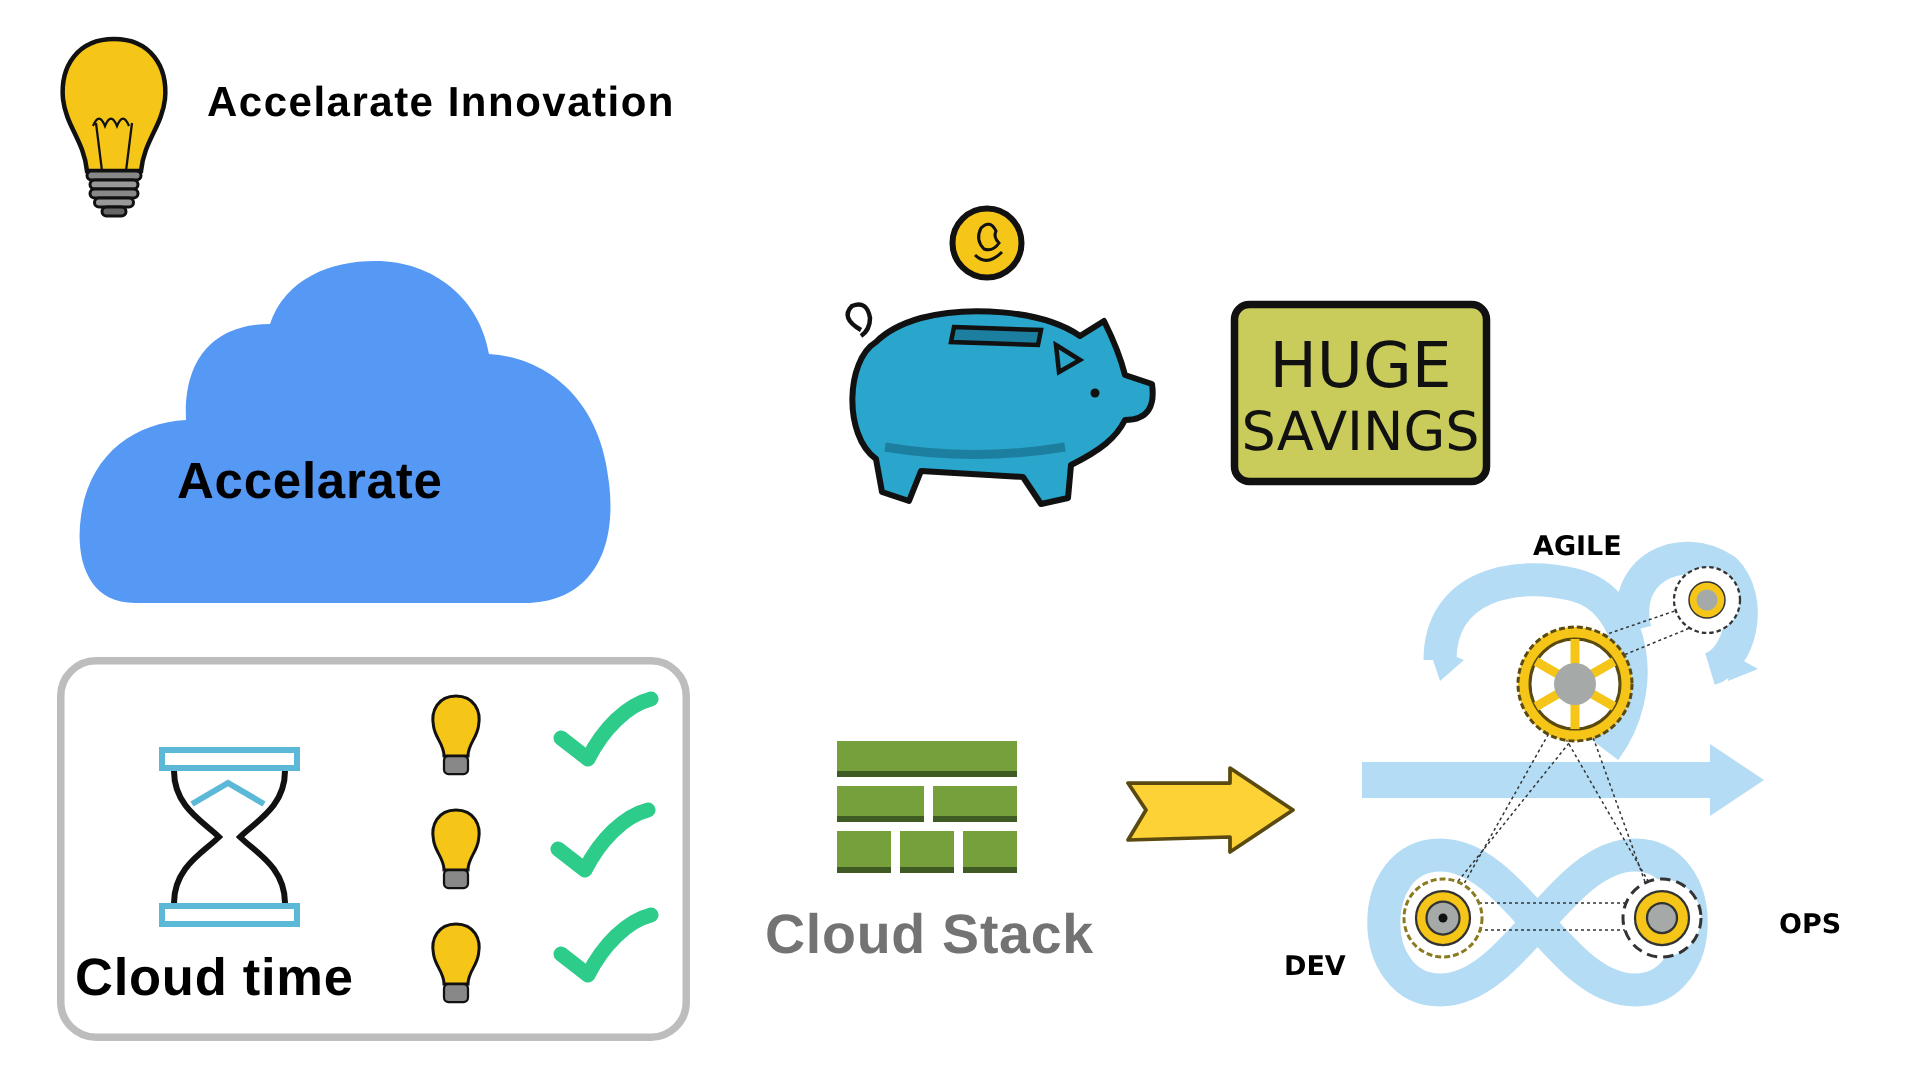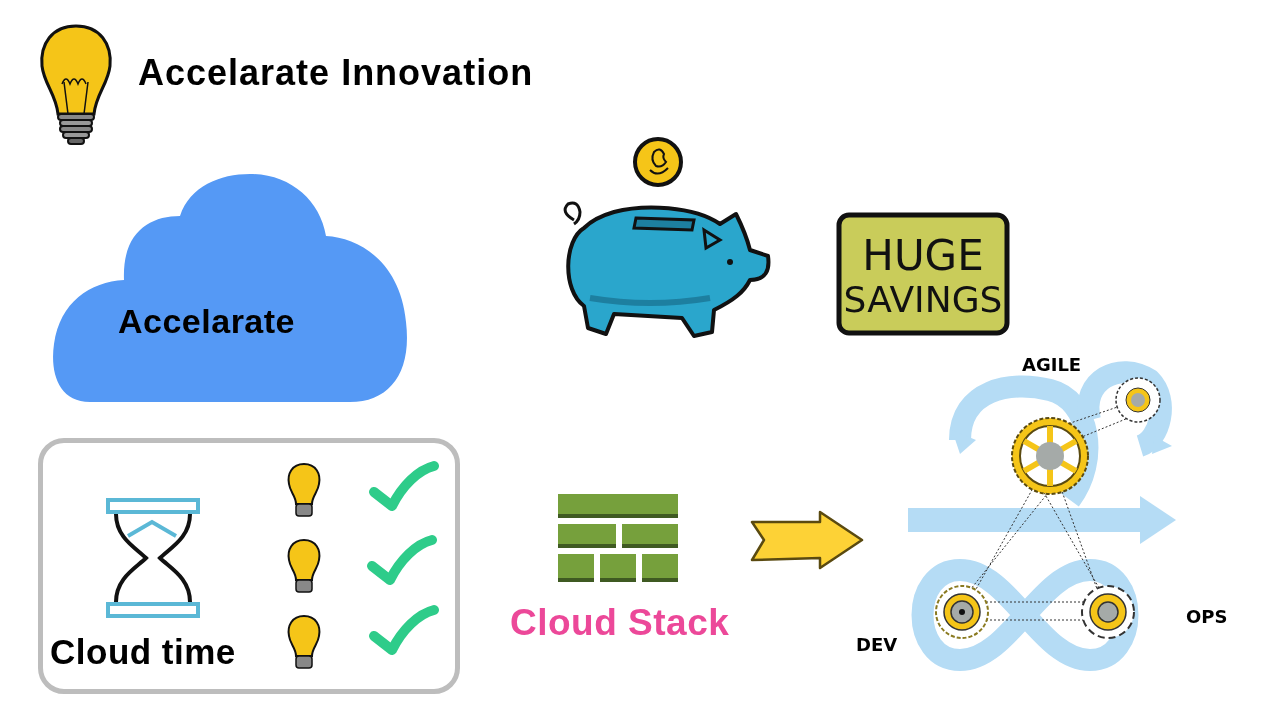--- a/index.html
+++ b/index.html
@@ -1,22 +1,22 @@
 <!DOCTYPE html>
 <html><head>
 <meta charset="utf-8">
 <style>
   html,body{margin:0;padding:0;background:#ffffff;}
   body{width:1280px;height:720px;position:relative;overflow:hidden;font-family:"Liberation Sans",sans-serif;}
   .abs{position:absolute;}
-  .title{left:138px;top:52px;font-size:36px;font-weight:bold;color:#000;letter-spacing:1px;}
+  .title{left:138px;top:52px;font-size:28px;font-weight:bold;color:#000;letter-spacing:1px;}
   .cloud-label{left:118px;top:302px;font-size:34px;font-weight:bold;color:#000;letter-spacing:0.5px;}
   .panel{left:38px;top:438px;width:422px;height:256px;border:5px solid #bdbdbd;border-radius:26px;box-sizing:border-box;}
   .saving-label{left:50px;top:632px;font-size:35px;font-weight:bold;color:#000;letter-spacing:0.5px;}
-  .stack-label{left:510px;top:602px;font-size:37px;font-weight:bold;color:#ec4899;letter-spacing:0.5px;}
+  .stack-label{left:510px;top:602px;font-size:37px;font-weight:bold;color:#737373;letter-spacing:0.5px;}
   .diag-label{font-size:18px;font-weight:bold;color:#000000;font-family:"DejaVu Sans",sans-serif;}
   svg{display:block;}
 </style>
 </head>
 <body>
 
 <div class="abs" style="left:36px;top:22px;">
   <svg width="80" height="126" viewBox="0 0 80 126">
     <path d="M40 4 C16 4 4 22 6 44 C8 62 20 72 22 92 L58 92 C60 72 72 62 74 44 C76 22 64 4 40 4 Z" fill="#f5c518" stroke="#111" stroke-width="3"></path>
     <path d="M28 60 L32 92 M52 60 L48 92" stroke="#111" stroke-width="1.5" fill="none"></path>
@@ -49,21 +49,21 @@
   <svg width="232" height="142" viewBox="0 0 232 142">
     <path d="M30 20 q-14 -8 -6 -16 q10 -4 12 8 q0 8 -6 12" stroke="#111" stroke-width="3" fill="none"></path>
     <path d="M40 28 C20 40 18 90 40 106 L44 128 L62 134 L70 114 L138 118 L150 136 L168 132 L170 110 C190 100 200 92 206 80 C222 80 226 70 224 56 L206 50 C202 34 196 22 192 14 L176 24 C150 6 100 4 70 12 C56 16 46 22 40 28 Z" fill="#2aa6cc" stroke="#111" stroke-width="4" stroke-linejoin="round"></path>
     <path d="M92 18 L150 20 L148 30 L90 28 Z" fill="#1d7fa0" stroke="#111" stroke-width="3"></path>
     <path d="M160 30 L176 40 L162 48 Z" fill="#2aa6cc" stroke="#111" stroke-width="3"></path>
     <circle cx="186" cy="62" r="3" fill="#111"></circle>
     <path d="M46 98 q60 10 120 0" stroke="#1d7fa0" stroke-width="6" fill="none"></path>
   </svg>
 </div>
 
-<div class="abs" style="left:820px;top:212px;margin-left:16px;">
+<div class="abs" style="left:820px;top:200px;">
   <svg width="174" height="124" viewBox="0 0 174 124">
     <rect x="3" y="3" width="168" height="118" rx="10" fill="#c9cc5a" stroke="#111" stroke-width="5"></rect>
     <text x="87" y="58" text-anchor="middle" font-family="'DejaVu Sans', sans-serif" font-size="42" fill="#111">HUGE</text>
     <text x="87" y="100" text-anchor="middle" font-family="'DejaVu Sans', sans-serif" font-size="36" fill="#111">SAVINGS</text>
   </svg>
 </div>
 
 <div class="abs panel"></div>
 
 <div class="abs" style="left:106px;top:498px;">

